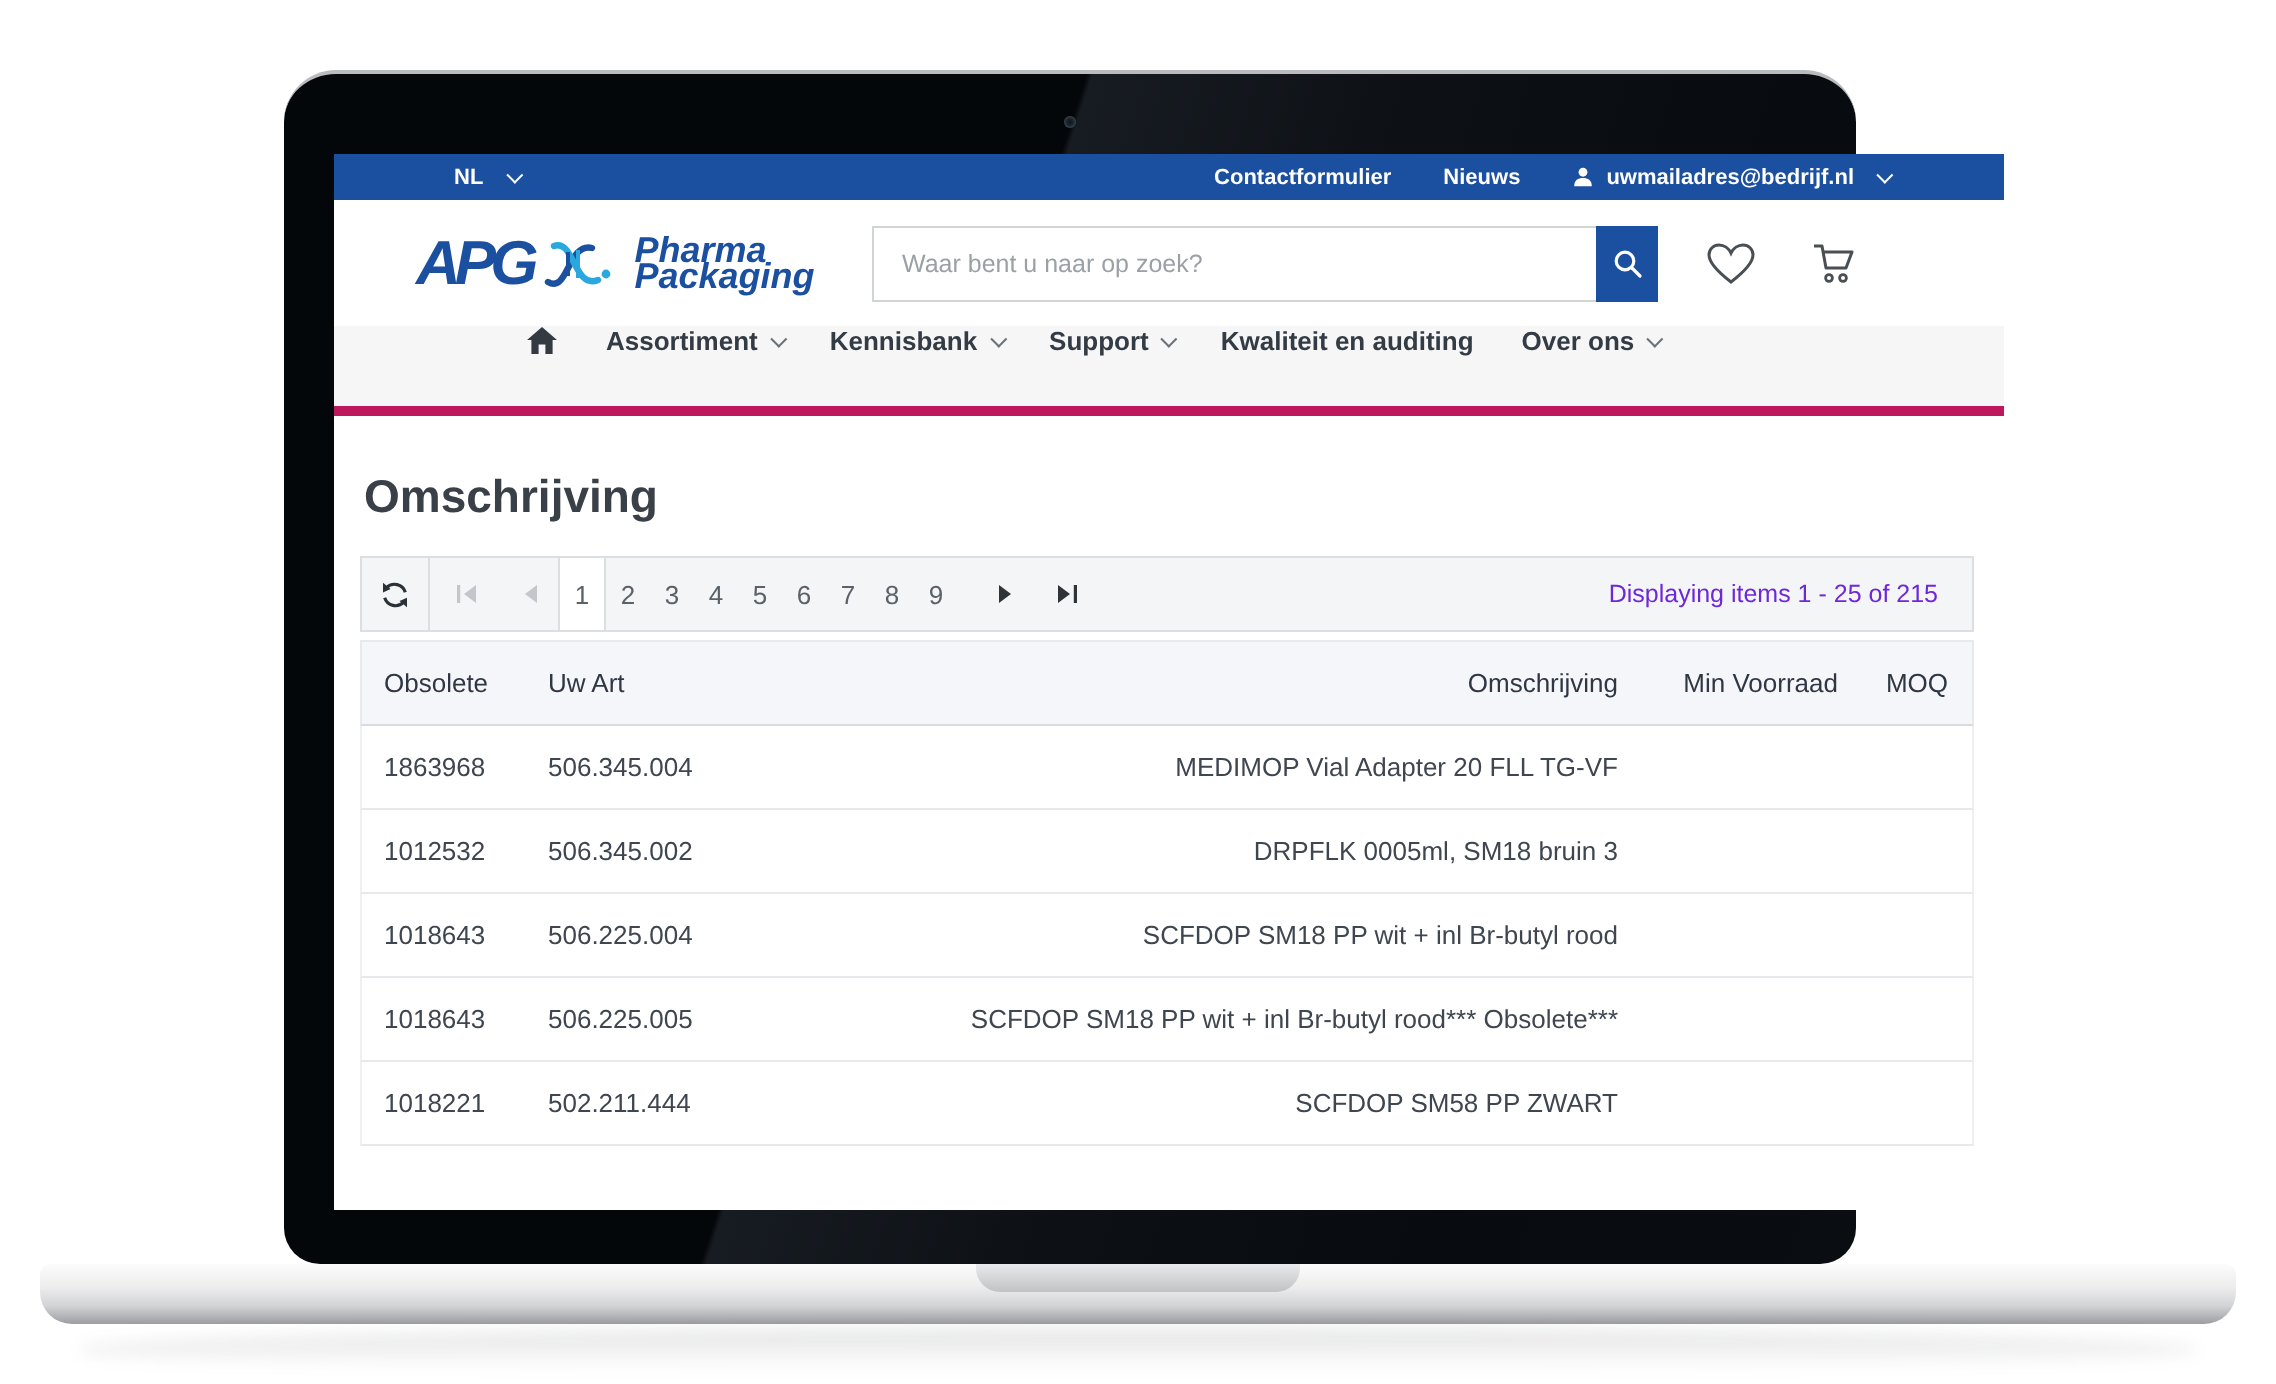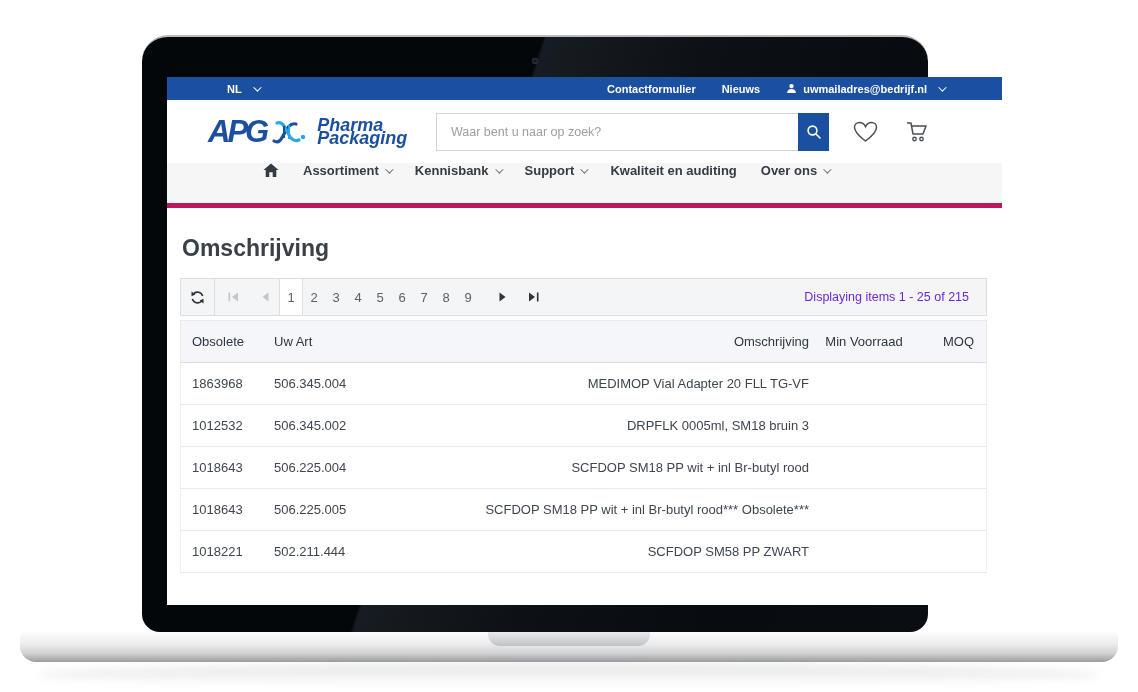--- a/index.html
+++ b/index.html
@@ -101,21 +101,21 @@
   }
   .trow{
     display:flex;height:42px;align-items:center;background:#fff;
     border-left:1px solid #eef0f2;border-right:1px solid #eef0f2;
     border-bottom:1px solid #e7e9ec;box-sizing:border-box;
     font-size:13px;color:#3f4650;cursor:pointer;
   }
   .col-artikel{width:93px;padding-left:11px;box-sizing:border-box;}
   .col-uwart{width:107px;}
   .col-omschr{flex:1;text-align:right;}
-  .col-minv{width:110px;text-align:center;}
+  .col-minv{width:110px;text-align:right;}
   .col-moq{width:67px;text-align:right;padding-right:12px;box-sizing:border-box;}
   svg{display:block;}
 </style>
 </head>
 <body>
 
 <div class="bezel">
   <div class="webcam"></div>
 
   <div class="screen">

